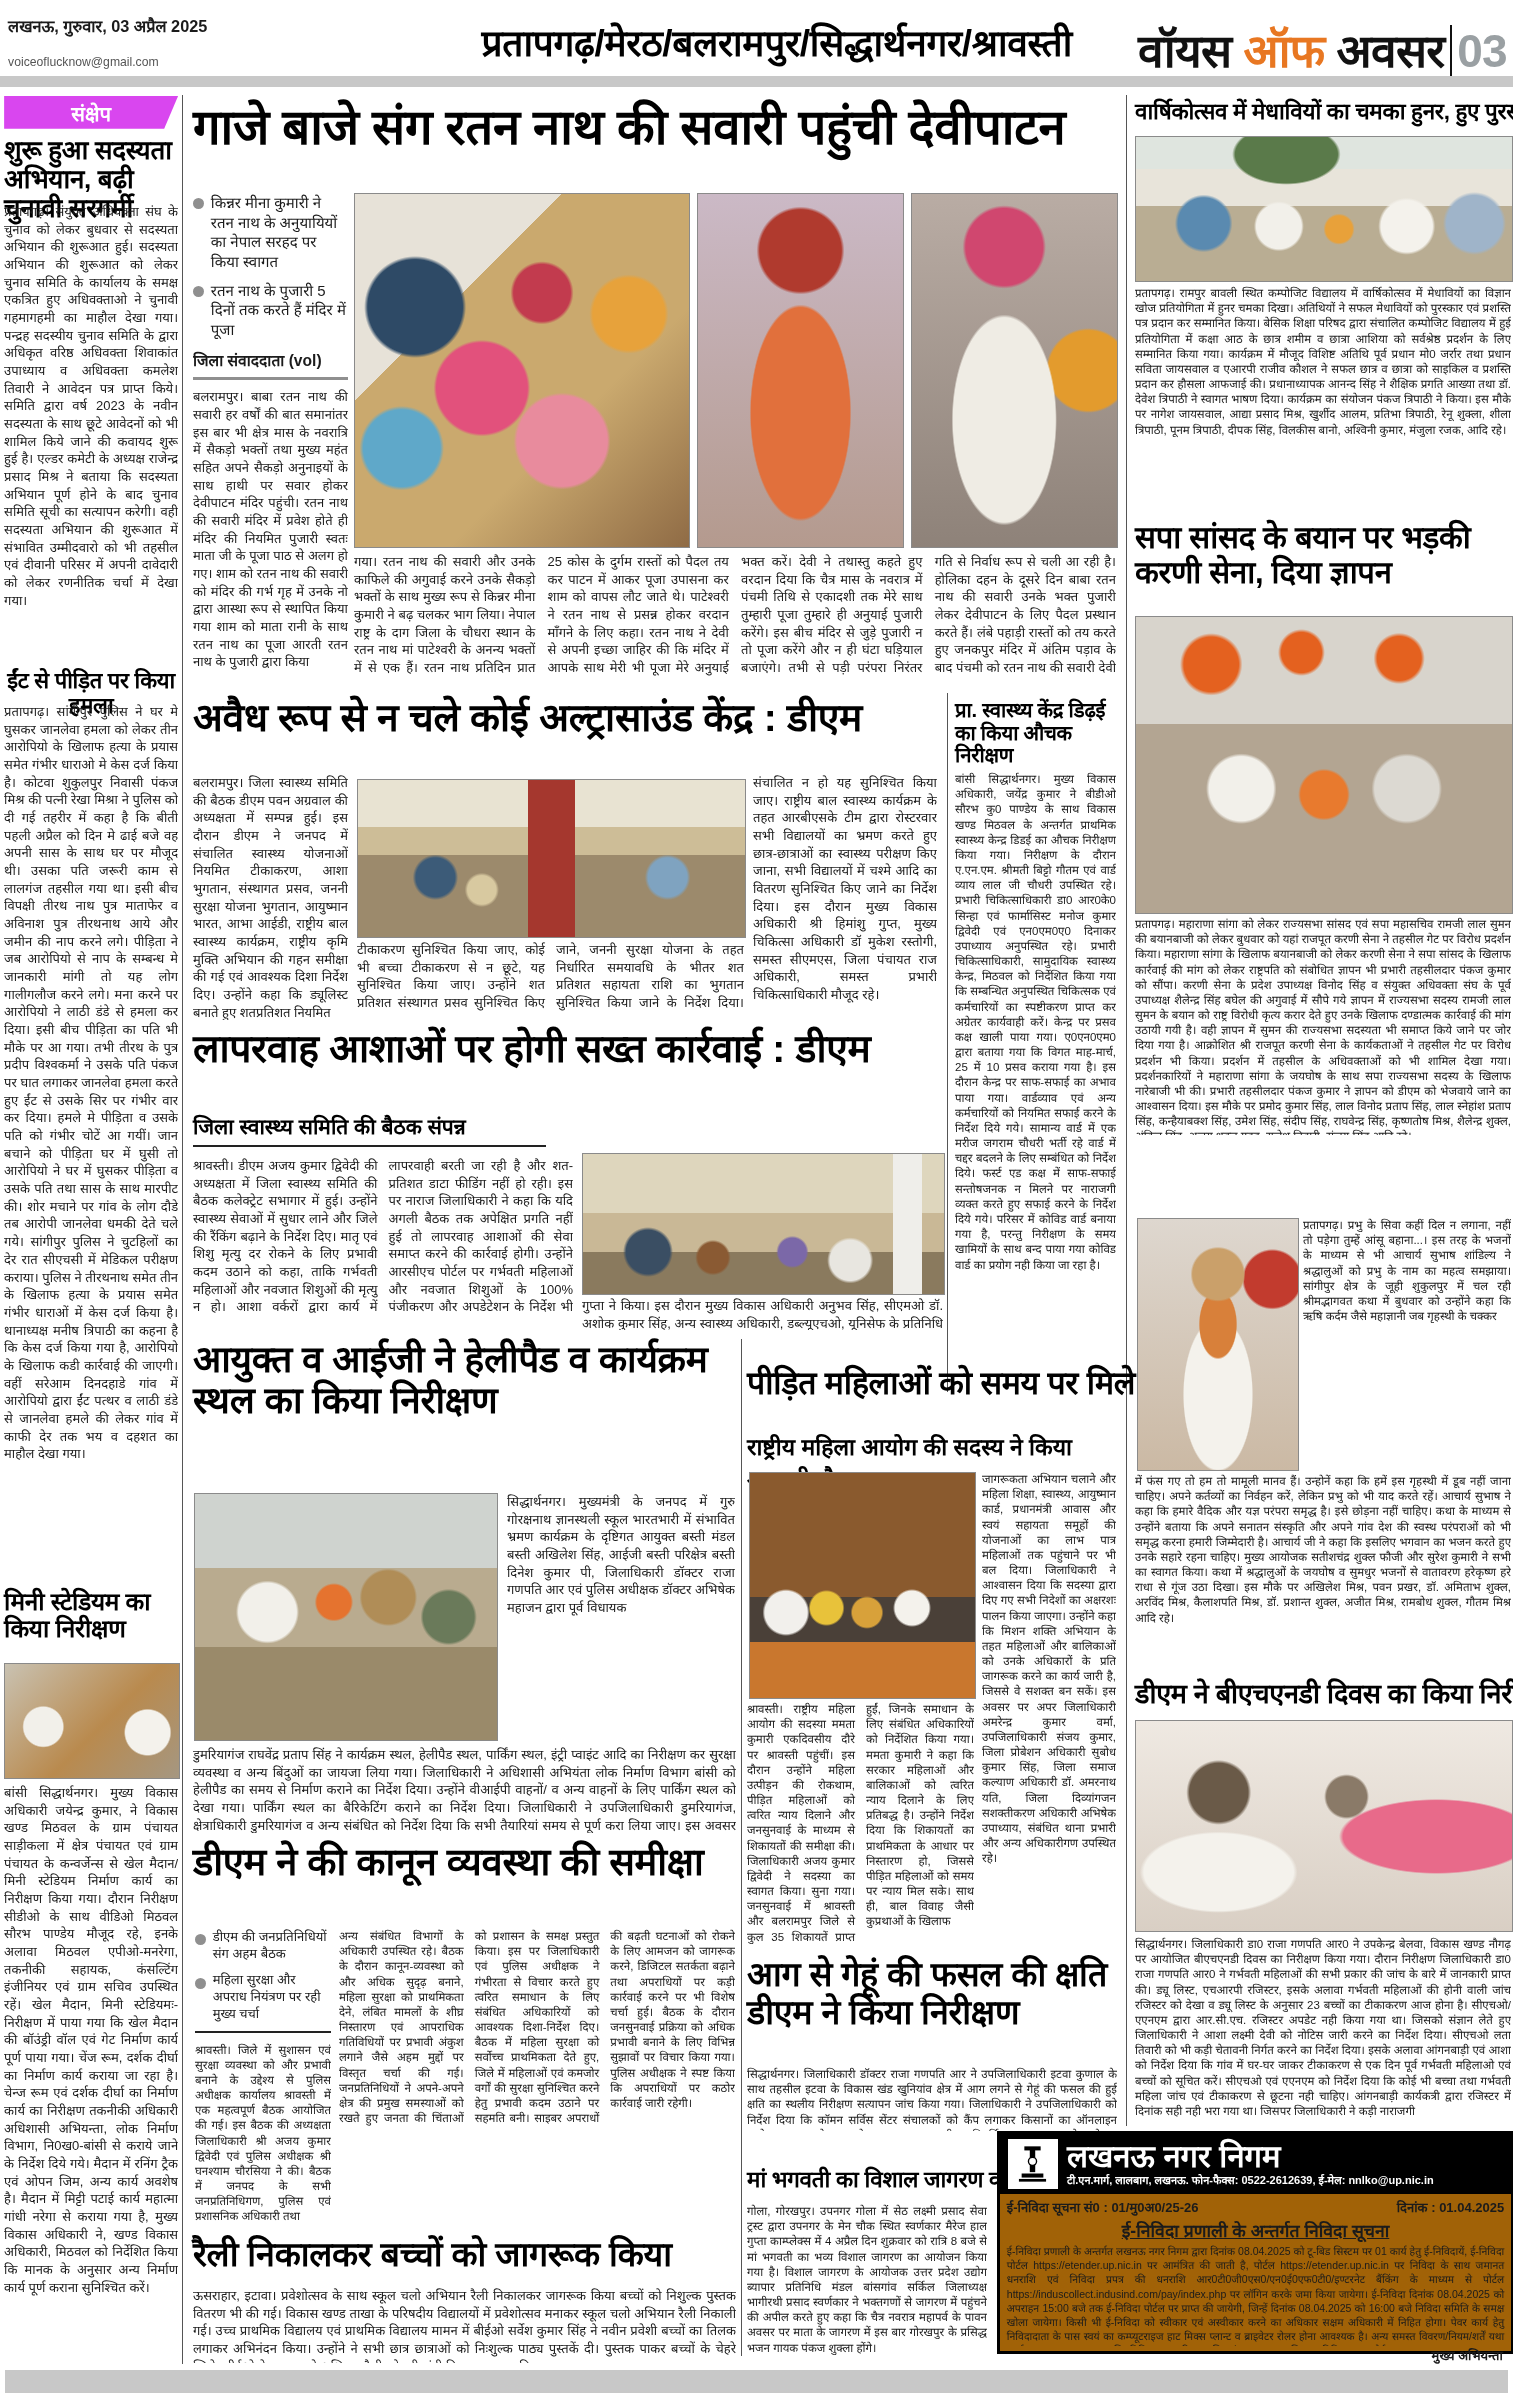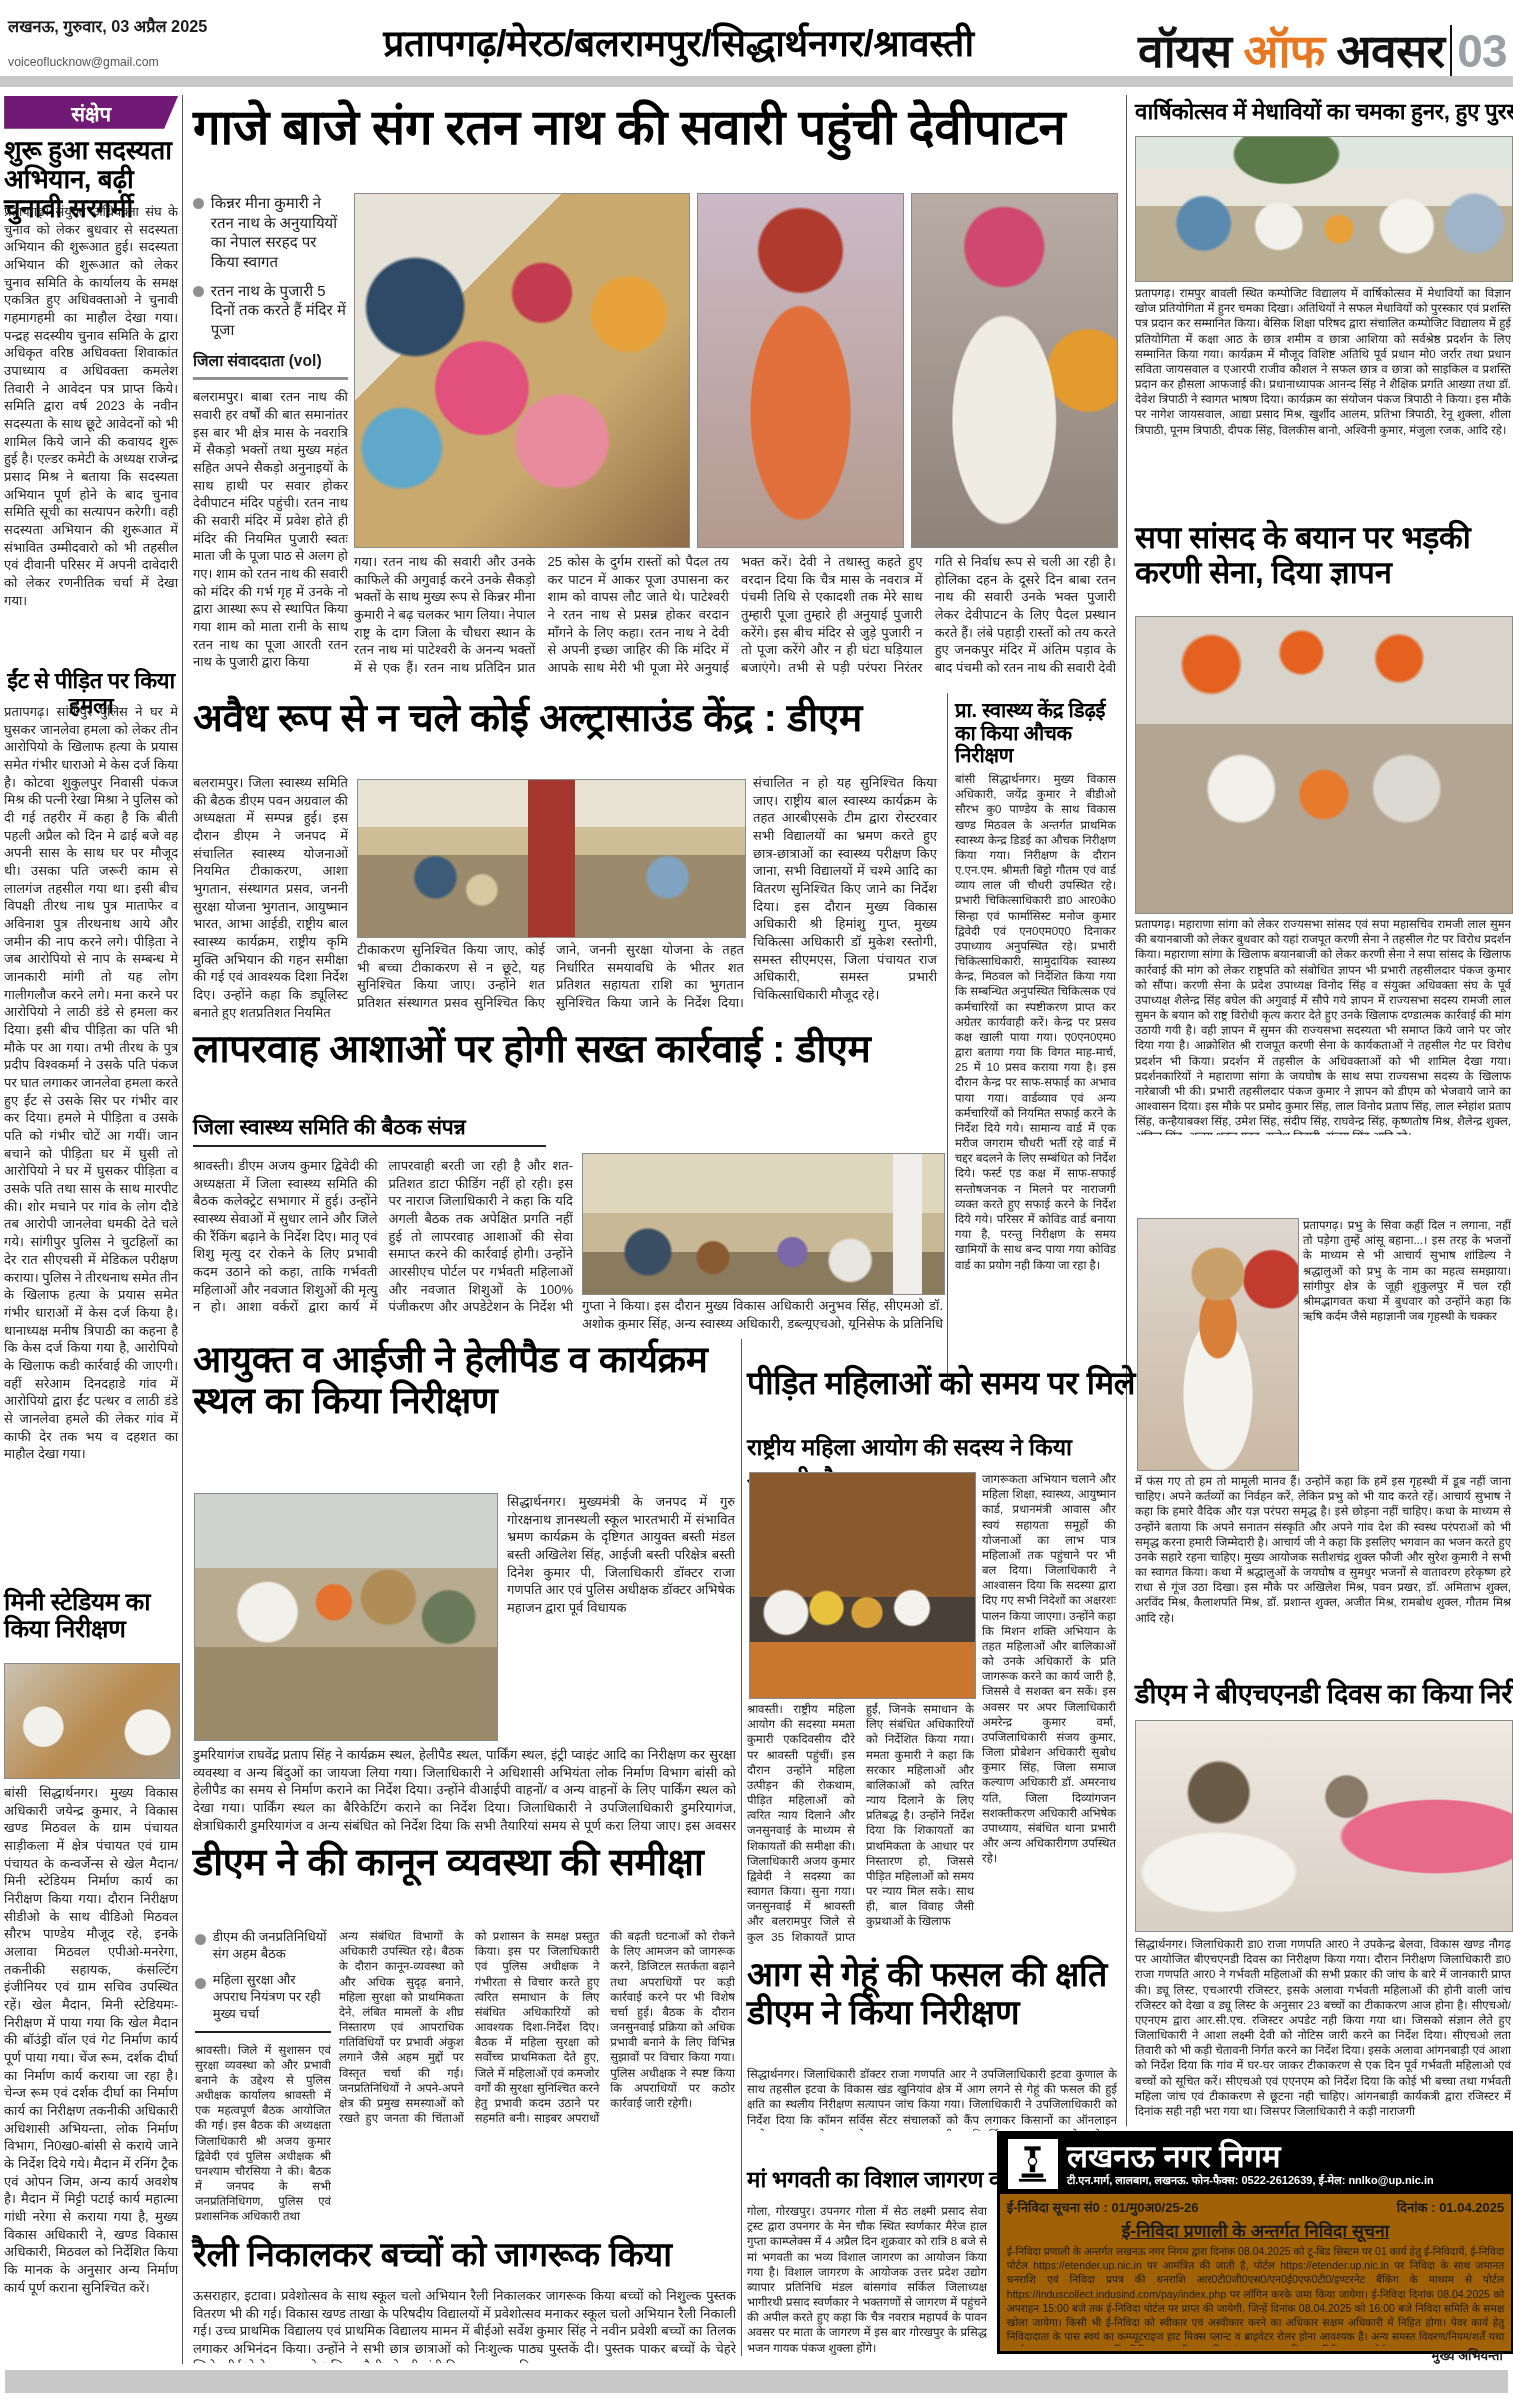--- a/index.html
+++ b/index.html
@@ -8,21 +8,21 @@
   .abs{position:absolute;}
   .bar{background:#c8c8c8;}
   .vrule{width:1.4px;background:#555;}
   .head{font-weight:800;color:#000;line-height:1.12;letter-spacing:-0.3px;}
   .body-txt{font-size:13px;line-height:1.36;text-align:justify;overflow:hidden;word-break:break-word;}
   .body-sm{font-size:11.5px;line-height:1.32;text-align:justify;overflow:hidden;word-break:break-word;}
   .cols2{column-count:2;column-gap:11px;}
   .cols3{column-count:3;column-gap:11px;}
   .cols4{column-count:4;column-gap:12.2px;}
   .photo{border:0.7px solid #8a8a8a;}
-  .sankshep{background:#701a75;color:#fff;font-weight:800;font-size:20.3px;text-align:center;
+  .sankshep{background:#d946ef;color:#fff;font-weight:800;font-size:20.3px;text-align:center;
             clip-path:polygon(0 0,100% 0,92% 100%,0 100%);padding-top:2.7px;}
   .bullet{display:flex;gap:6.8px;margin-bottom:9.5px;}
   .dot{flex:0 0 11px;width:11px;height:11px;border-radius:50%;background:#8f8f8f;margin-top:5.4px;}
   .bullet-text{font-weight:400;font-size:15px;line-height:1.3;}
   .byline{font-weight:800;font-size:15.6px;border-bottom:3.4px solid #8f8f8f;padding-bottom:6.8px;margin-bottom:8.1px;}
   .subhead{font-weight:800;font-size:21px;color:#000;}
   .brand{font-weight:800;letter-spacing:-0.7px;}
   .adbox{border:3.4px solid #000;background:#a16207;}
   .adhead{background:#000;color:#fff;display:flex;align-items:center;gap:8.1px;padding:4.1px 6.8px;}
   .adlogo{width:50px;height:50px;background:#fff;border:1.4px solid #000;display:flex;align-items:center;justify-content:center;}
@@ -35,21 +35,21 @@
 </style>
 </head>
 <body>
 
 <div class="page">
 
   <div class="abs" style="left:8.1px;top:15px;width:203px;">
     <div style="font-weight:800;font-size:16.3px;">लखनऊ, गुरुवार, 03 अप्रैल 2025</div>
     <div style="font-size:12.2px;color:#555;margin-top:17.6px;">voiceoflucknow@gmail.com</div>
   </div>
-  <div class="abs head" style="left:285px;top:23px;width:787px;text-align:center;font-size:37px;">प्रतापगढ़/मेरठ/बलरामपुर/सिद्धार्थनगर/श्रावस्ती</div>
+  <div class="abs head" style="left:285px;top:23px;width:787px;text-align:right;font-size:37px;">प्रतापगढ़/मेरठ/बलरामपुर/सिद्धार्थनगर/श्रावस्ती</div>
   <div class="abs brand" style="left:1038px;top:17.6px;width:469px;text-align:right;font-size:46px;white-space:nowrap;">
     <span style="color:#111;">वॉयस</span>
     <span style="color:#e87722;">ऑफ</span>
     <span style="color:#111;">अवसर</span><span style="color:#9aa0a3;border-left:2.7px solid #111;padding-left:5.4px;margin-left:5.4px;">03</span>
   </div>
   <div class="abs bar" style="left:0;top:76px;width:1514px;height:11px;"></div>
 
   <div class="abs vrule" style="left:182px;top:95px;height:2269px;"></div>
   <div class="abs vrule" style="left:1126px;top:95px;height:2031px;"></div>
   <div class="abs vrule" style="left:947px;top:693px;height:699px;"></div>

